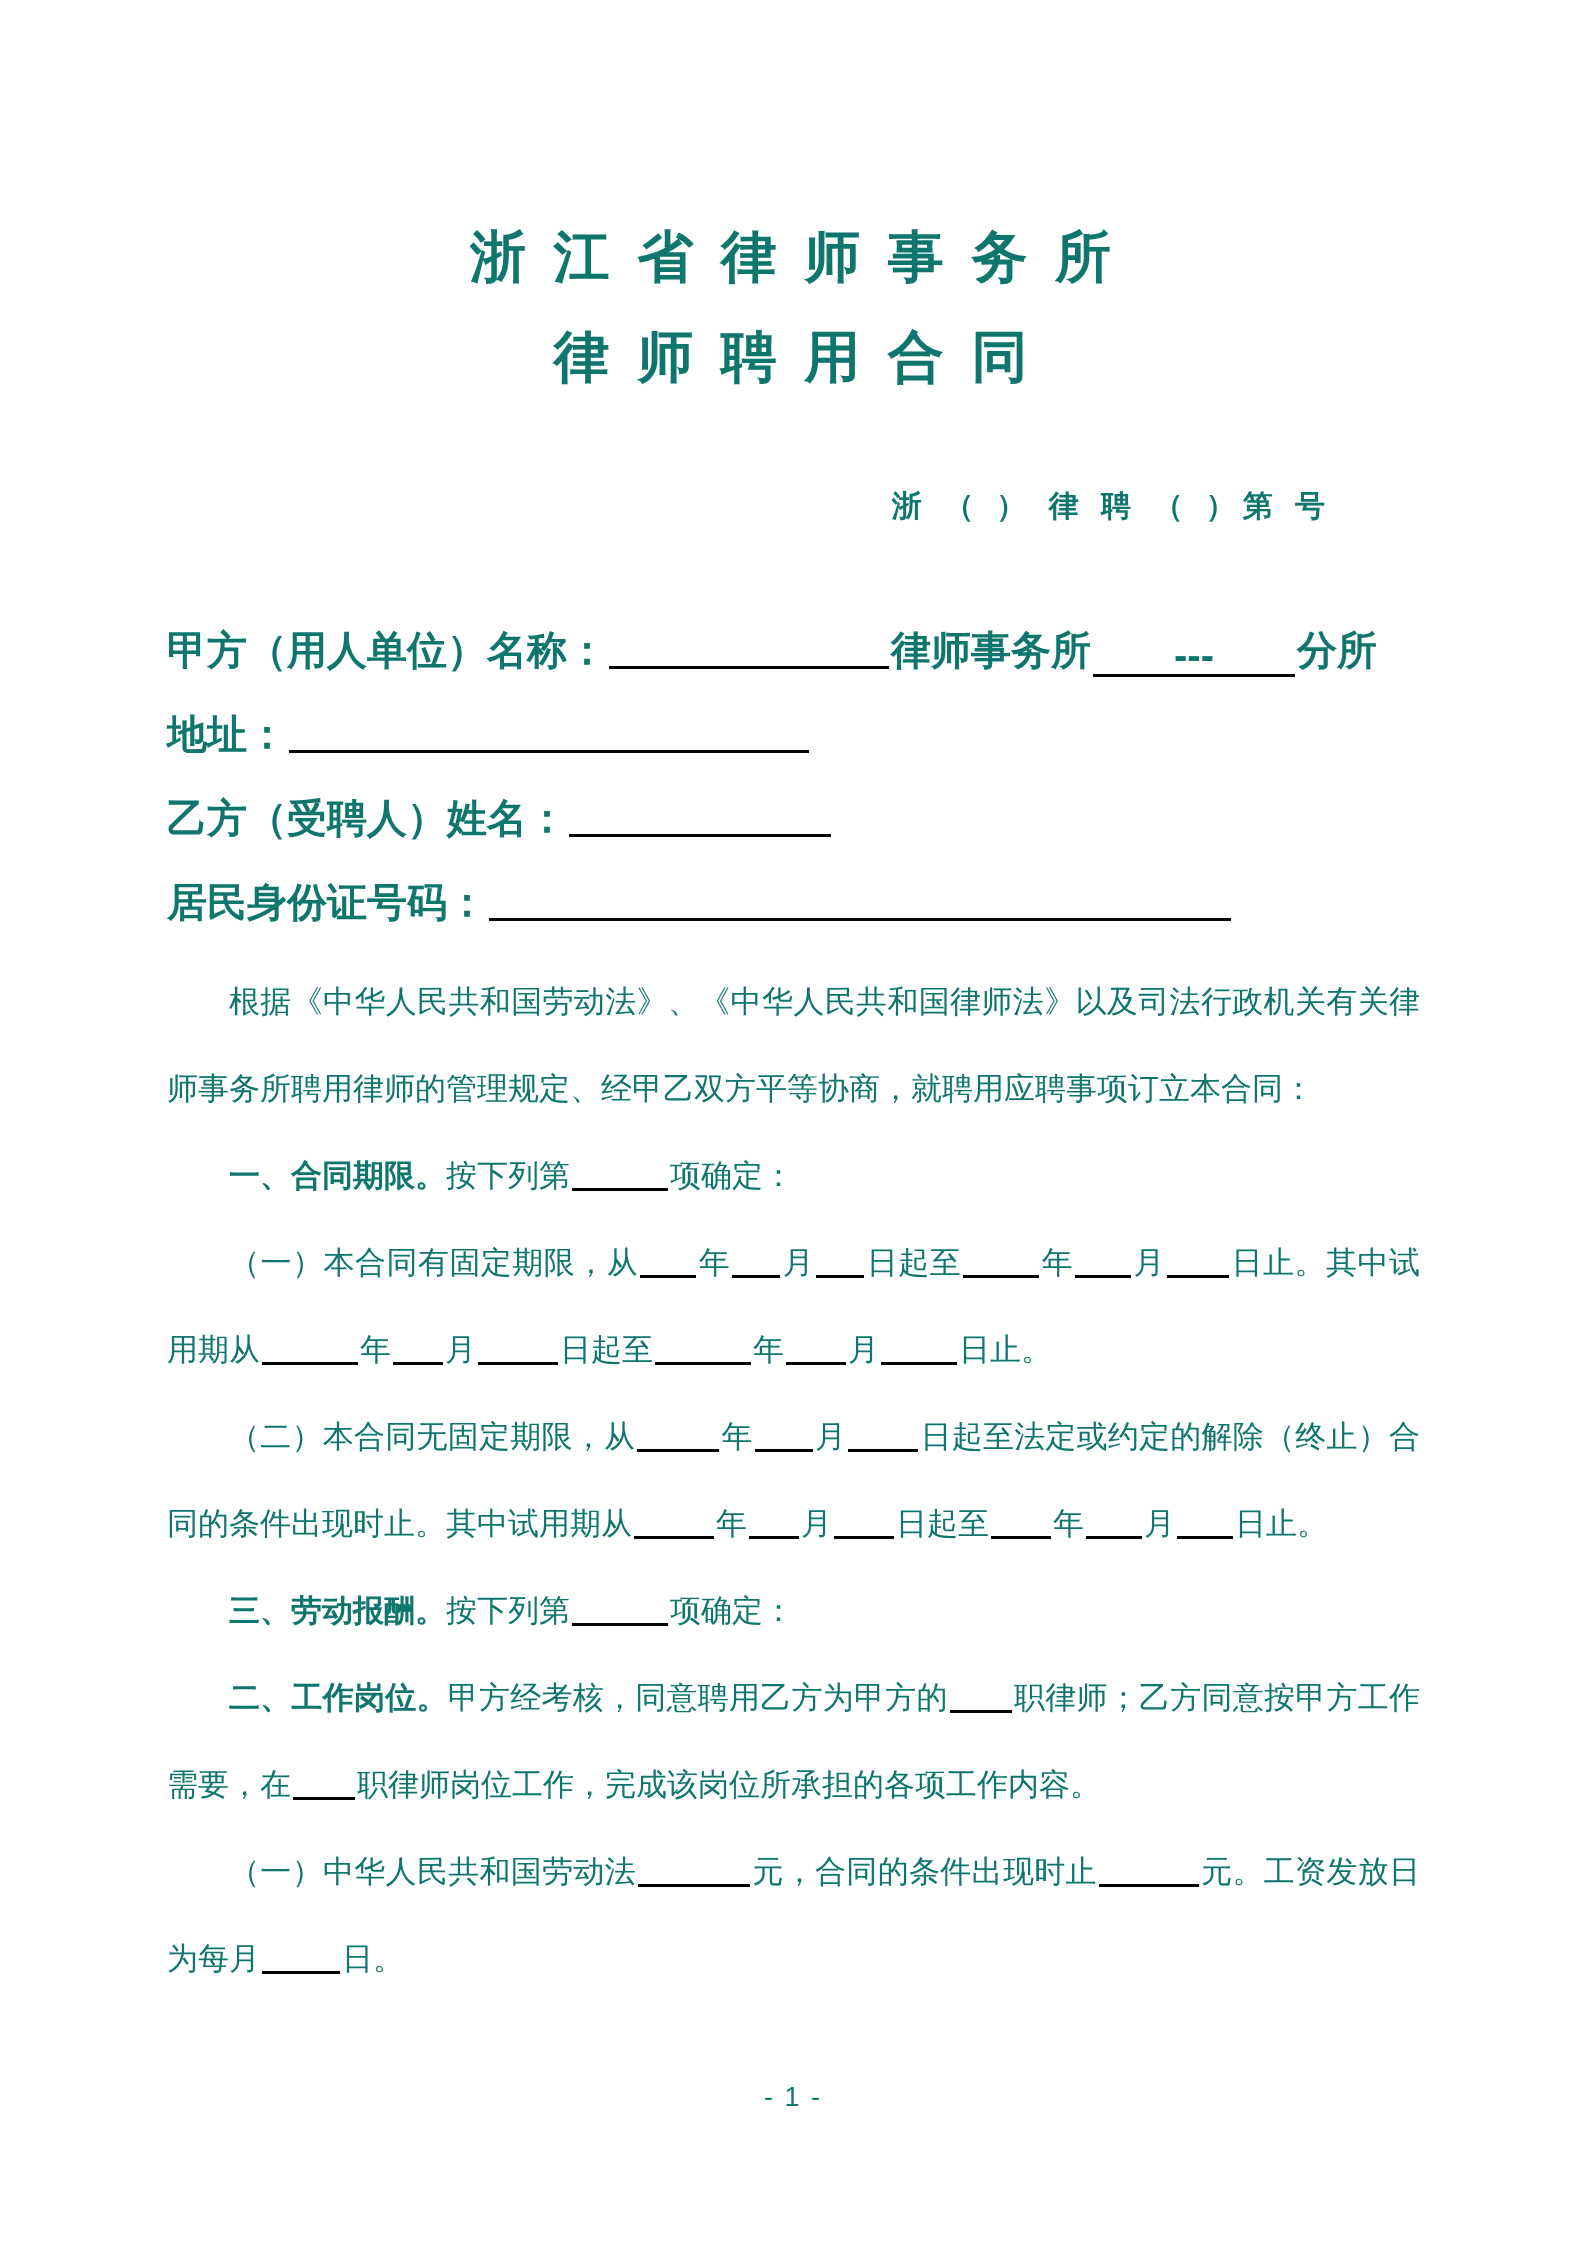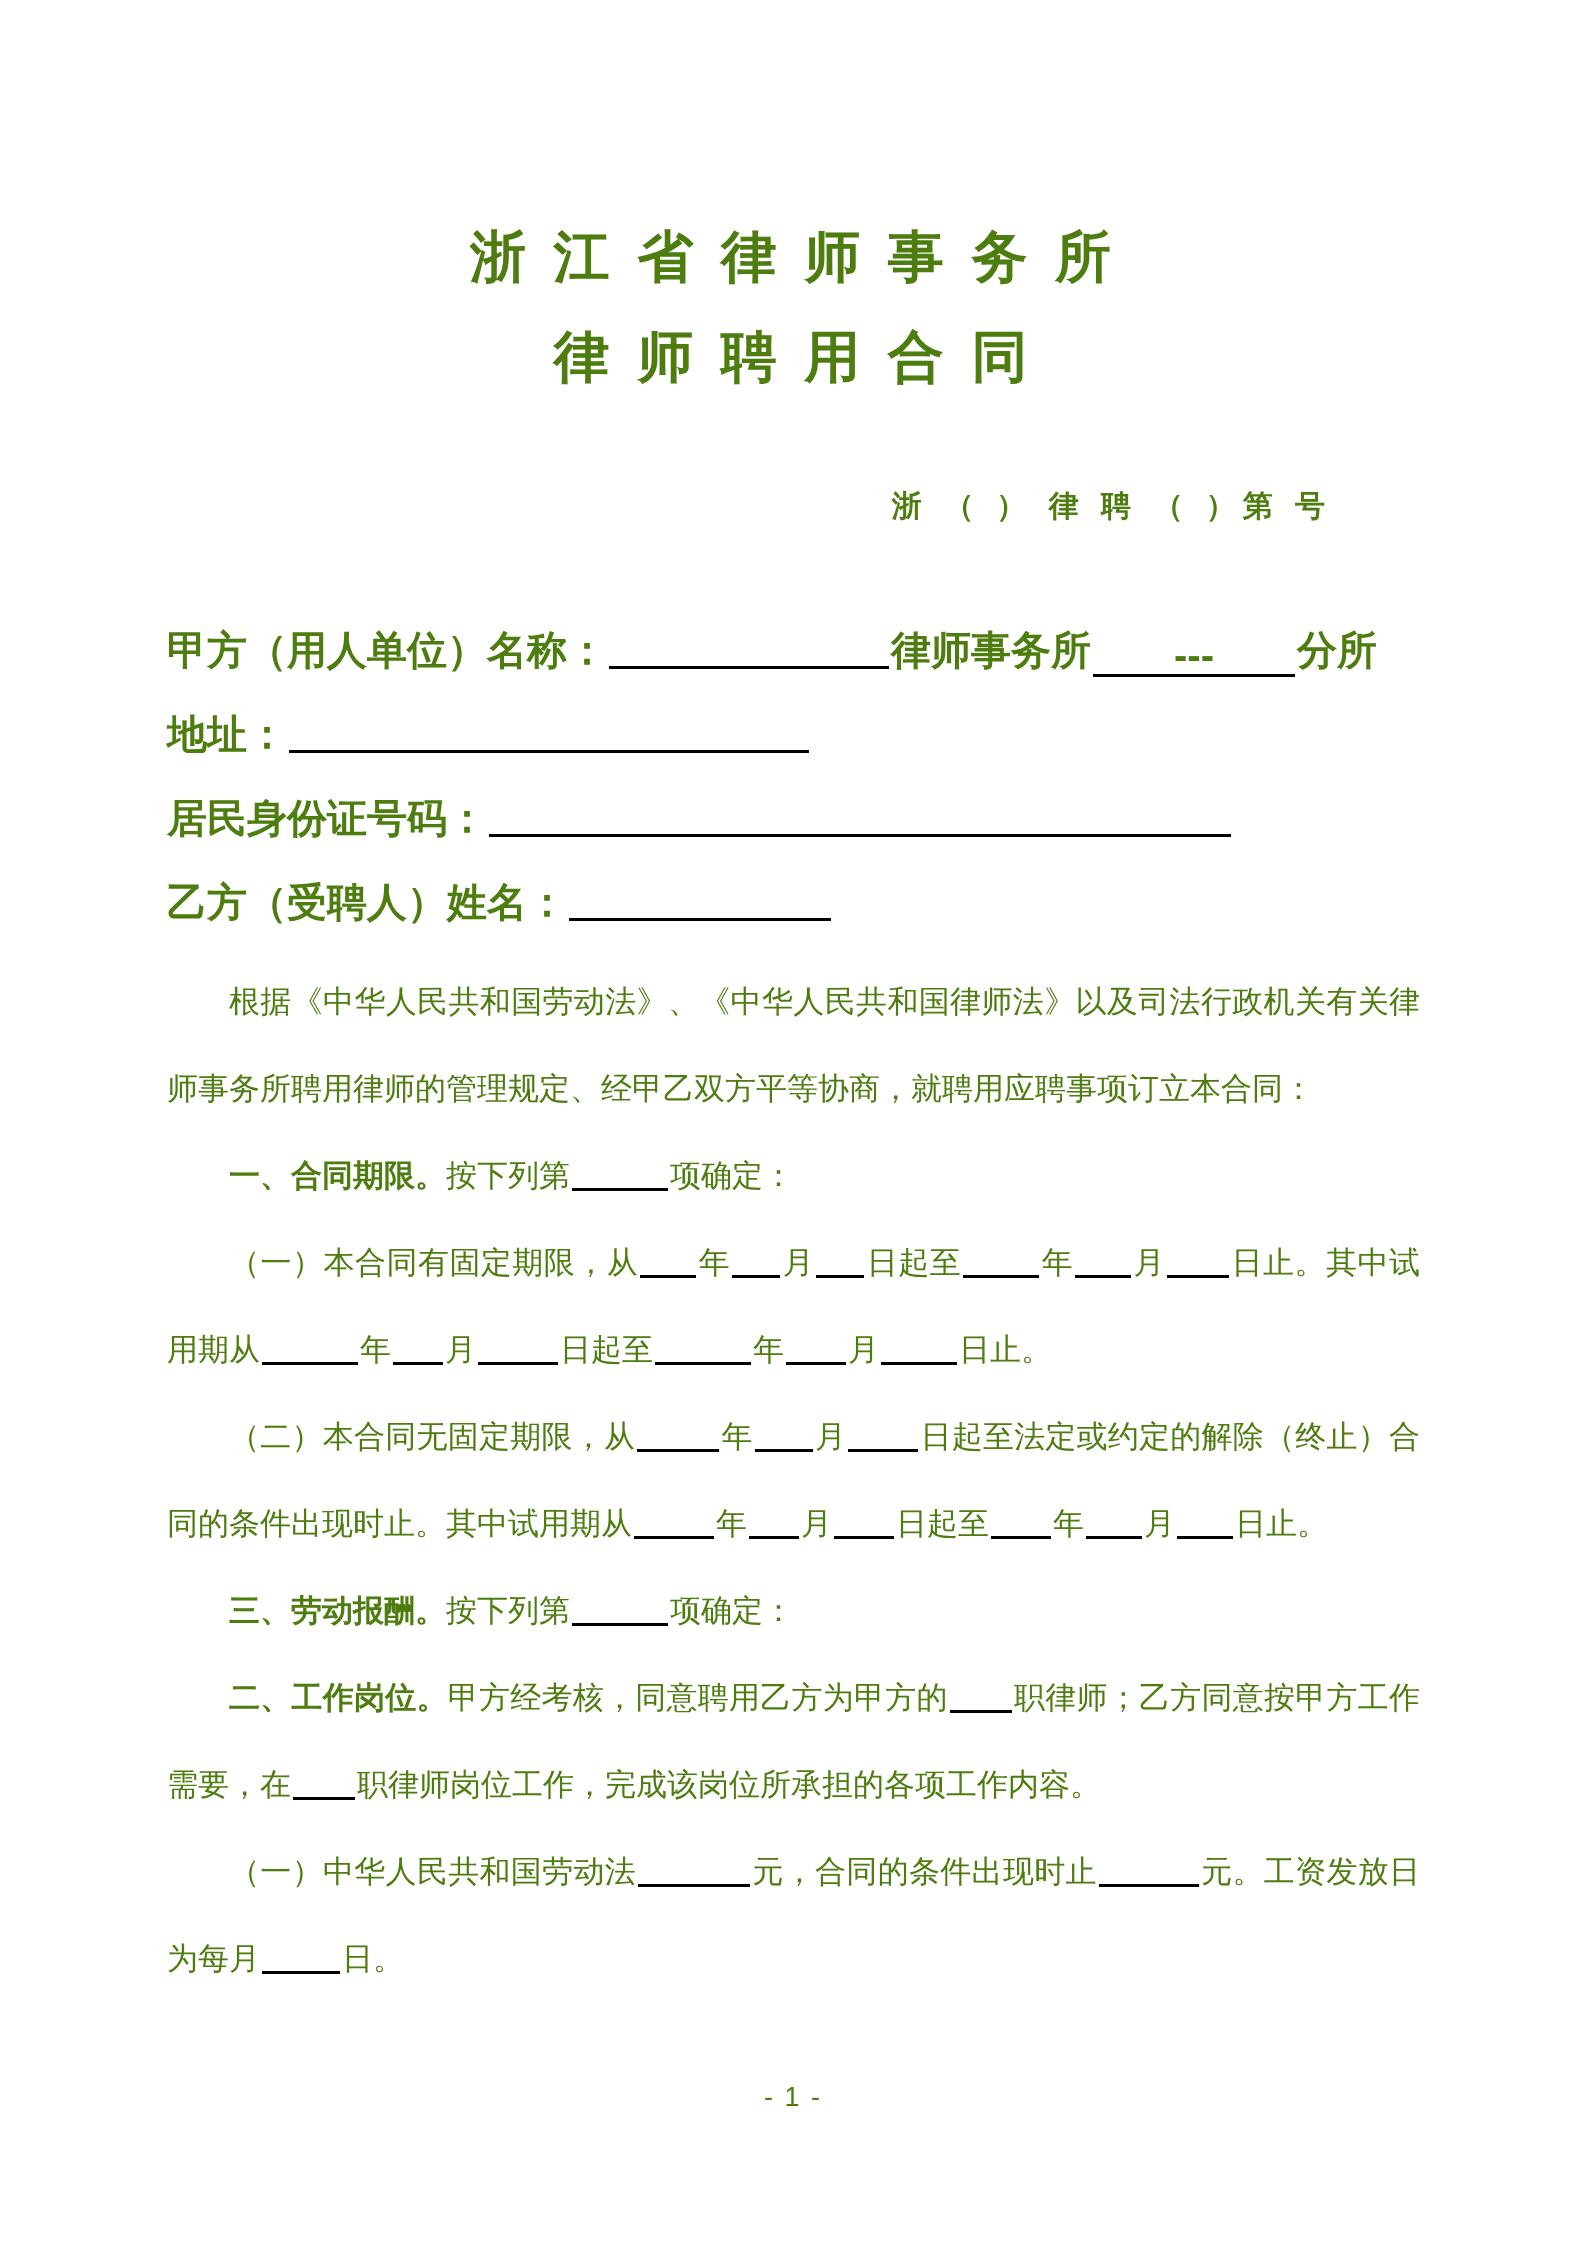--- a/index.html
+++ b/index.html
@@ -6,21 +6,21 @@
     margin: 0;
     padding: 0;
     background: #e8e8e8;
   }
   .page {
     position: relative;
     width: 1586px;
     height: 2244px;
     margin: 0 auto;
     background: #ffffff;
-    color: #4d7c0f;
+    color: #0f766e;
     font-family: "Liberation Sans", sans-serif;
     box-sizing: border-box;
     padding: 225px 166px 0 167px;
     overflow: hidden;
   }
   .title {
     margin: 0;
     text-align: center;
     font-size: 56px;
     line-height: 1.15;
@@ -86,22 +86,22 @@
 
   <h1 class="title first">浙 江 省 律 师 事 务 所</h1>
 
   <h1 class="title">律 师 聘 用 合 同</h1>
 
   <div class="ref-line">浙 （  ） 律 聘 （    ）第    号</div>
 
   <div class="form-block">
     <p class="form-line"><span class="run">甲方（用人单位）名称：</span><span class="blank" style="width: 280px;"></span><span class="run">律师事务所</span><span class="blank" style="width: 202px;">---</span><span class="run">分所</span></p>
     <p class="form-line"><span class="run">地址：</span><span class="blank" style="width: 520px;"></span></p>
+    <p class="form-line"><span class="run">乙方（受聘人）姓名：</span><span class="blank" style="width: 262px;"></span></p>
     <p class="form-line"><span class="run">居民身份证号码：</span><span class="blank" style="width: 742px;"></span></p>
-    <p class="form-line"><span class="run">乙方（受聘人）姓名：</span><span class="blank" style="width: 262px;"></span></p>
   </div>
 
   <div class="body-block">
     <p class="body-par"><span class="run">根据《中华人民共和国劳动法》、《中华人民共和国律师法》以及司法行政机关有关律师事务所聘用律师的管理规定、经甲乙双方平等协商，就聘用应聘事项订立本合同：</span></p>
     <p class="body-par"><span class="run bold">一、合同期限。</span><span class="run">按下列第</span><span class="blank" style="width: 96px;"></span><span class="run">项确定：</span></p>
     <p class="body-par"><span class="run">（一）本合同有固定期限，从</span><span class="blank" style="width: 56px;"></span><span class="run">年</span><span class="blank" style="width: 48px;"></span><span class="run">月</span><span class="blank" style="width: 48px;"></span><span class="run">日起至</span><span class="blank" style="width: 76px;"></span><span class="run">年</span><span class="blank" style="width: 56px;"></span><span class="run">月</span><span class="blank" style="width: 62px;"></span><span class="run">日止。其中试用期从</span><span class="blank" style="width: 96px;"></span><span class="run">年</span><span class="blank" style="width: 50px;"></span><span class="run">月</span><span class="blank" style="width: 80px;"></span><span class="run">日起至</span><span class="blank" style="width: 96px;"></span><span class="run">年</span><span class="blank" style="width: 60px;"></span><span class="run">月</span><span class="blank" style="width: 76px;"></span><span class="run">日止。</span></p>
     <p class="body-par"><span class="run">（二）本合同无固定期限，从</span><span class="blank" style="width: 82px;"></span><span class="run">年</span><span class="blank" style="width: 58px;"></span><span class="run">月</span><span class="blank" style="width: 70px;"></span><span class="run">日起至法定或约定的解除（终止）合同的条件出现时止。其中试用期从</span><span class="blank" style="width: 80px;"></span><span class="run">年</span><span class="blank" style="width: 50px;"></span><span class="run">月</span><span class="blank" style="width: 60px;"></span><span class="run">日起至</span><span class="blank" style="width: 60px;"></span><span class="run">年</span><span class="blank" style="width: 56px;"></span><span class="run">月</span><span class="blank" style="width: 56px;"></span><span class="run">日止。</span></p>
     <p class="body-par"><span class="run bold">三、劳动报酬。</span><span class="run">按下列第</span><span class="blank" style="width: 96px;"></span><span class="run">项确定：</span></p>
     <p class="body-par"><span class="run bold">二、工作岗位。</span><span class="run">甲方经考核，同意聘用乙方为甲方的</span><span class="blank" style="width: 62px;"></span><span class="run">职律师；乙方同意按甲方工作需要，在</span><span class="blank" style="width: 62px;"></span><span class="run">职律师岗位工作，完成该岗位所承担的各项工作内容。</span></p>
     <p class="body-par"><span class="run">（一）中华人民共和国劳动法</span><span class="blank" style="width: 112px;"></span><span class="run">元，合同的条件出现时止</span><span class="blank" style="width: 100px;"></span><span class="run">元。工资发放日为每月</span><span class="blank" style="width: 78px;"></span><span class="run">日。</span></p>

